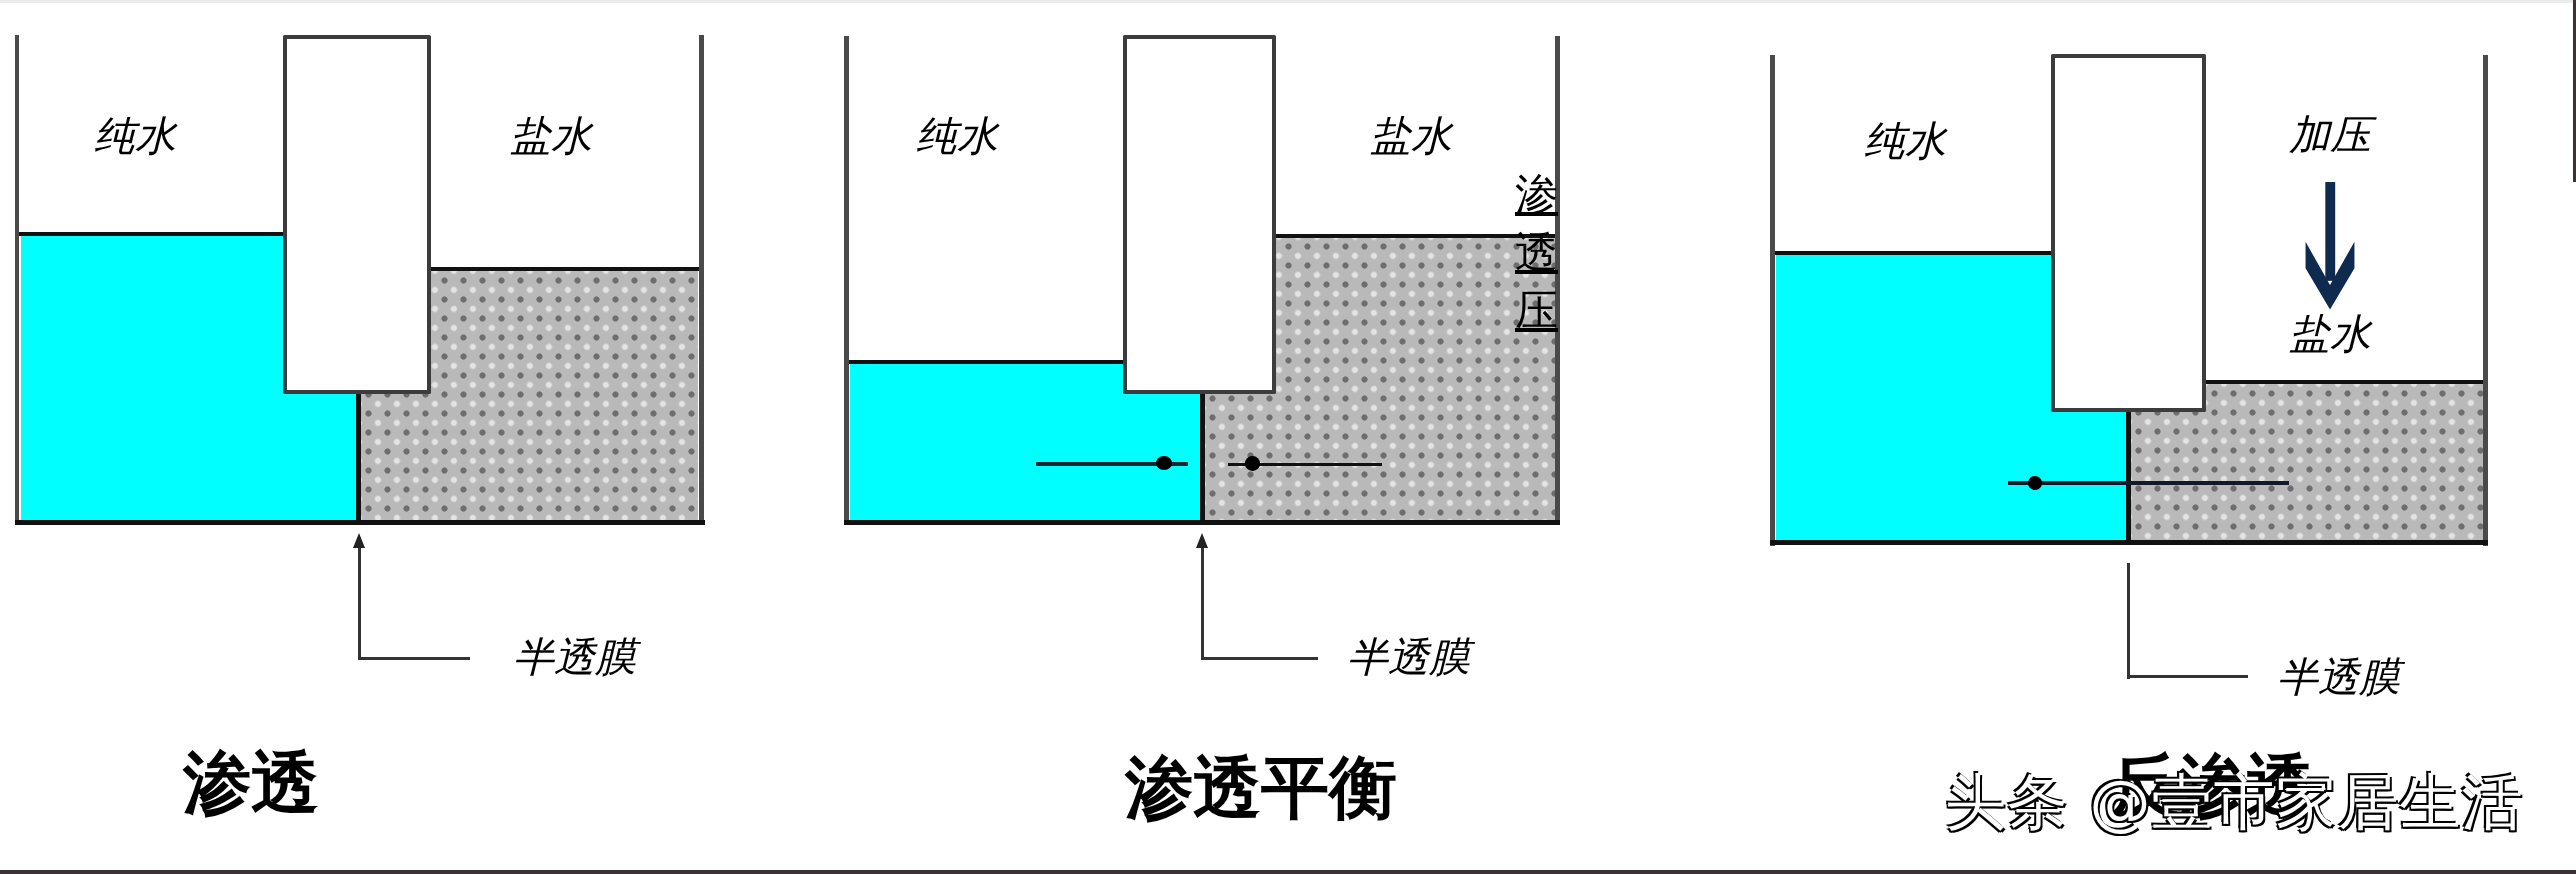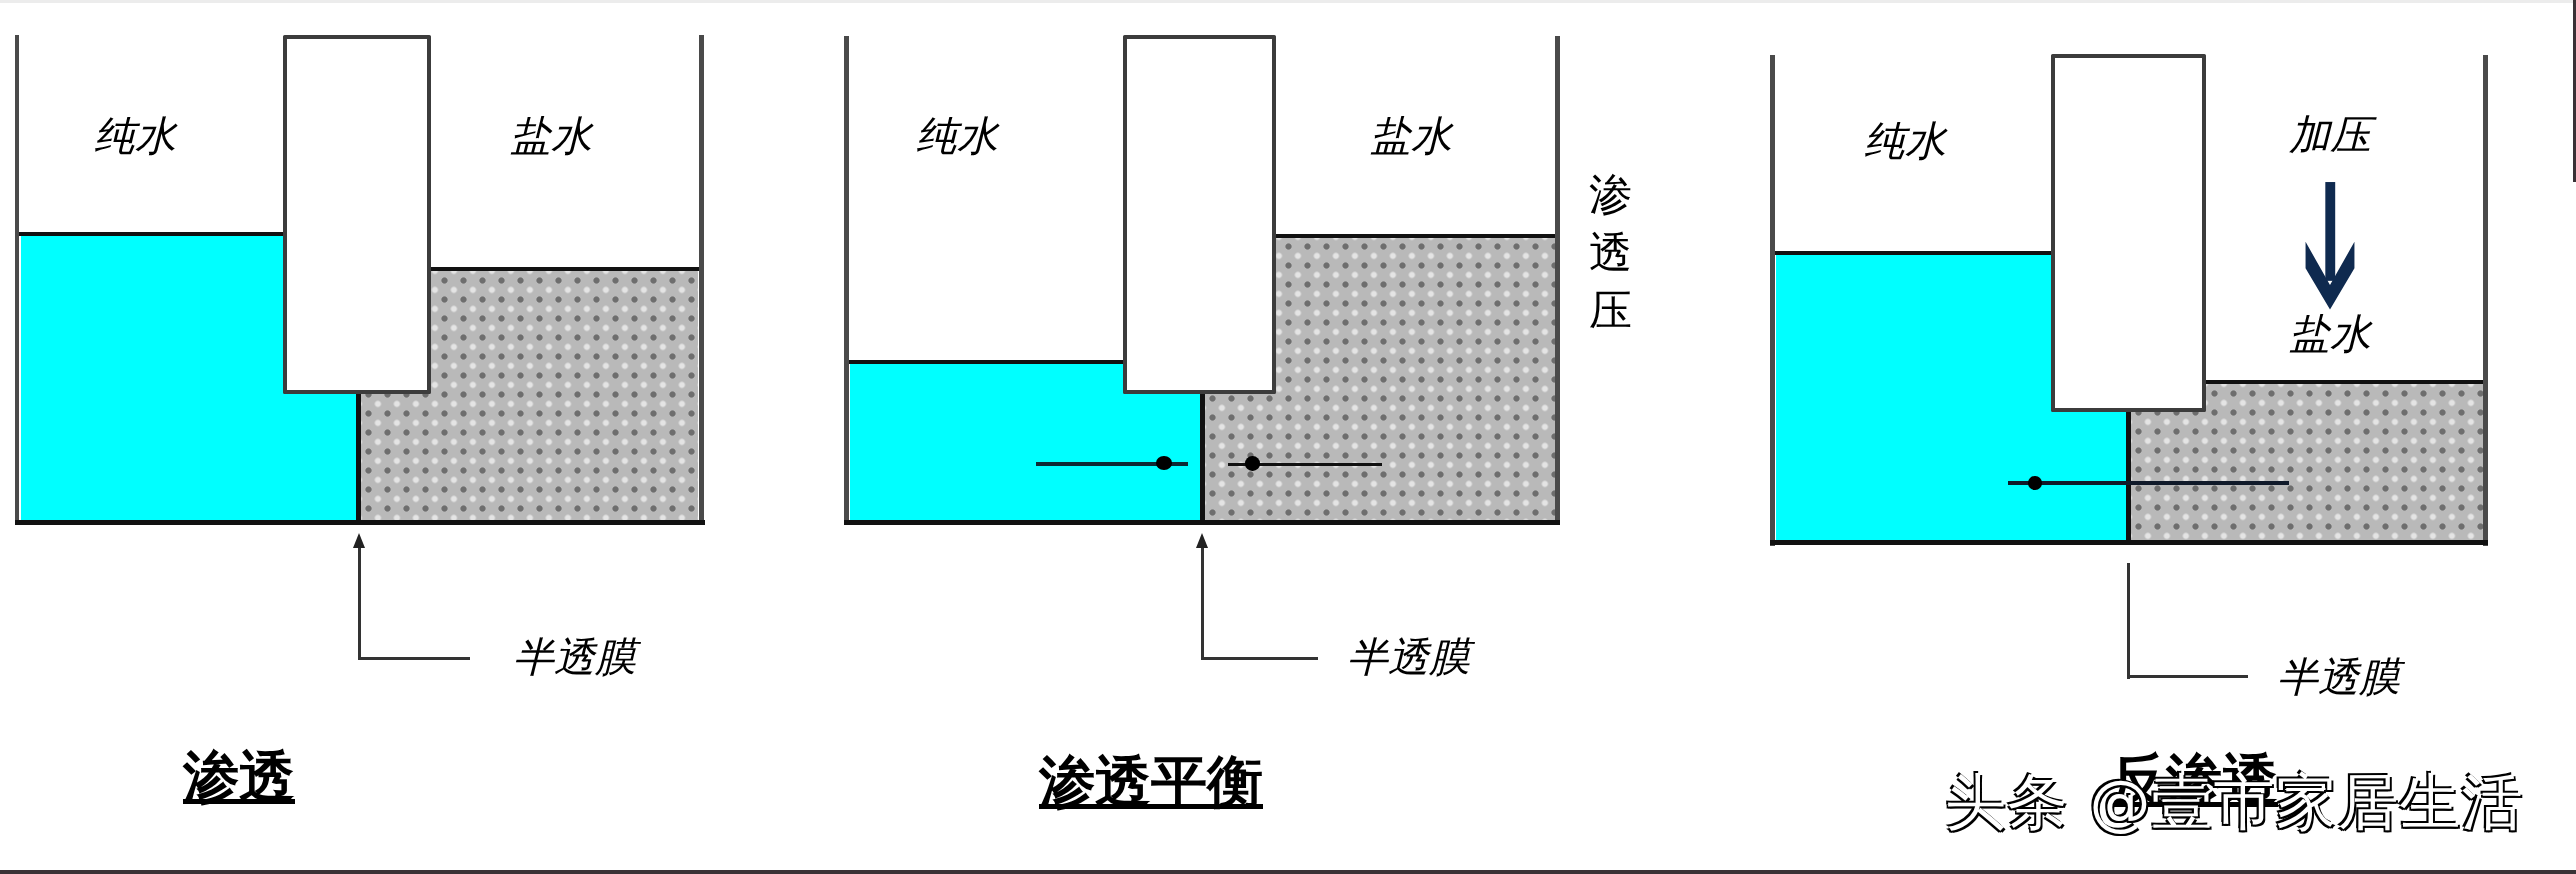--- a/index.html
+++ b/index.html
@@ -15,21 +15,21 @@
           background-color: #b9b9b9;
           background-image:
             radial-gradient(circle at 50% 50%, #6e6e6e 0 2.6px, transparent 3.6px),
             radial-gradient(circle at 50% 50%, #e4e4e4 0 2.6px, transparent 3.6px);
           background-size: 19px 19px, 19px 19px;
           background-position: 0 0, 9.4px 9.4px; }
   .block { position: absolute; background: #ffffff; border: 4.7px solid #3c3c3c; box-sizing: border-box; border-radius: 1.6px; }
   .line { position: absolute; background: #111; }
   .label { position: absolute; color: #000; white-space: nowrap; line-height: 1; }
   .lbl-md { font-size: 41px; font-style: italic; }
-  .lbl-lg { font-size: 56px; text-decoration: underline; }
+  .lbl-lg { font-size: 68px; }
   .vert { position: absolute; color: #000; font-size: 43px; width: 47px; line-height: 1.35; text-align: center; word-break: break-all; }
   .watermark { position: absolute; font-size: 61px; color: #ffffff; white-space: nowrap; letter-spacing: 1px;
                text-shadow: -2.1px -1.6px 0 #000, 2.1px 1.6px 0 #000, 0 2.1px 0 #000, -1.6px 1.6px 0 #000; line-height: 1; }
 </style>
 </head>
 <body>
 
 <div class="topline"></div>
 <div class="rightbar"></div>
 
@@ -61,33 +61,33 @@
   <div class="line" style="left:846px; top:360px; width:278px; height:4.2px;"></div>
   <div class="line" style="left:1274px; top:234px; width:285px; height:4.2px;"></div>
   <div class="wall" style="left:844px; top:36px; width:4.7px; height:489px;"></div>
   <div class="wall" style="left:1555px; top:36px; width:4.7px; height:489px;"></div>
   <div class="line" style="left:844px; top:520px; width:716px; height:5.2px;"></div>
   <div class="line" style="left:1200px; top:391px; width:5.2px; height:133px;"></div>
   <div class="block" style="left:1123px; top:35px; width:153px; height:359px;"></div>
 
   <span class="label lbl-md" style="left:916px; top:116px;">纯水</span>
   <span class="label lbl-md" style="left:1370px; top:116px;">盐水</span>
-  <div class="vert" style="left:1587px; top:165px;">渗透压</div>
+  <div class="vert" style="left:1513px; top:165px;text-decoration:underline;">渗透压</div>
 
   <div class="line" style="left:1036px; top:462px; width:152px; height:3.6px; background:#0d2a33;"></div>
   <div class="abs" style="left:1156px; top:456px; width:15.6px; height:13.5px; border-radius:50%; background:#000;"></div>
   <div class="line" style="left:1228px; top:463px; width:154px; height:3.1px; background:#111;"></div>
   <div class="abs" style="left:1245px; top:456px; width:14.6px; height:14.6px; border-radius:50%; background:#000;"></div>
 
   <div class="line" style="left:1201px; top:541px; width:3.1px; height:119px; background:#333;"></div>
   <div class="abs" style="left:1196px; top:533px; width:0; height:0; border-left:6.2px solid transparent; border-right:6.2px solid transparent; border-bottom:15.6px solid #222;"></div>
   <div class="line" style="left:1201px; top:657px; width:117px; height:3.1px; background:#333;"></div>
   <span class="label lbl-md" style="left:1347px; top:637px;">半透膜</span>
 
-  <span class="label lbl-lg" style="left:1039px; top:754px; font-weight:bold;">渗透平衡</span>
+  <span class="label lbl-lg" style="left:1125px; top:754px; font-weight:bold;">渗透平衡</span>
 </div>
 
 <div>
   <div class="cyan" style="left:1776px; top:254px; width:353px; height:287px;"></div>
   <div class="salt" style="left:2129px; top:384px; width:354px; height:157px;"></div>
   <div class="line" style="left:1772px; top:251px; width:281px; height:4.2px;"></div>
   <div class="line" style="left:2204px; top:380px; width:284px; height:4.2px;"></div>
   <div class="wall" style="left:1770px; top:55px; width:4.7px; height:491px;"></div>
   <div class="wall" style="left:2483px; top:55px; width:4.7px; height:491px;"></div>
   <div class="line" style="left:1770px; top:540px; width:718px; height:5.2px;"></div>

